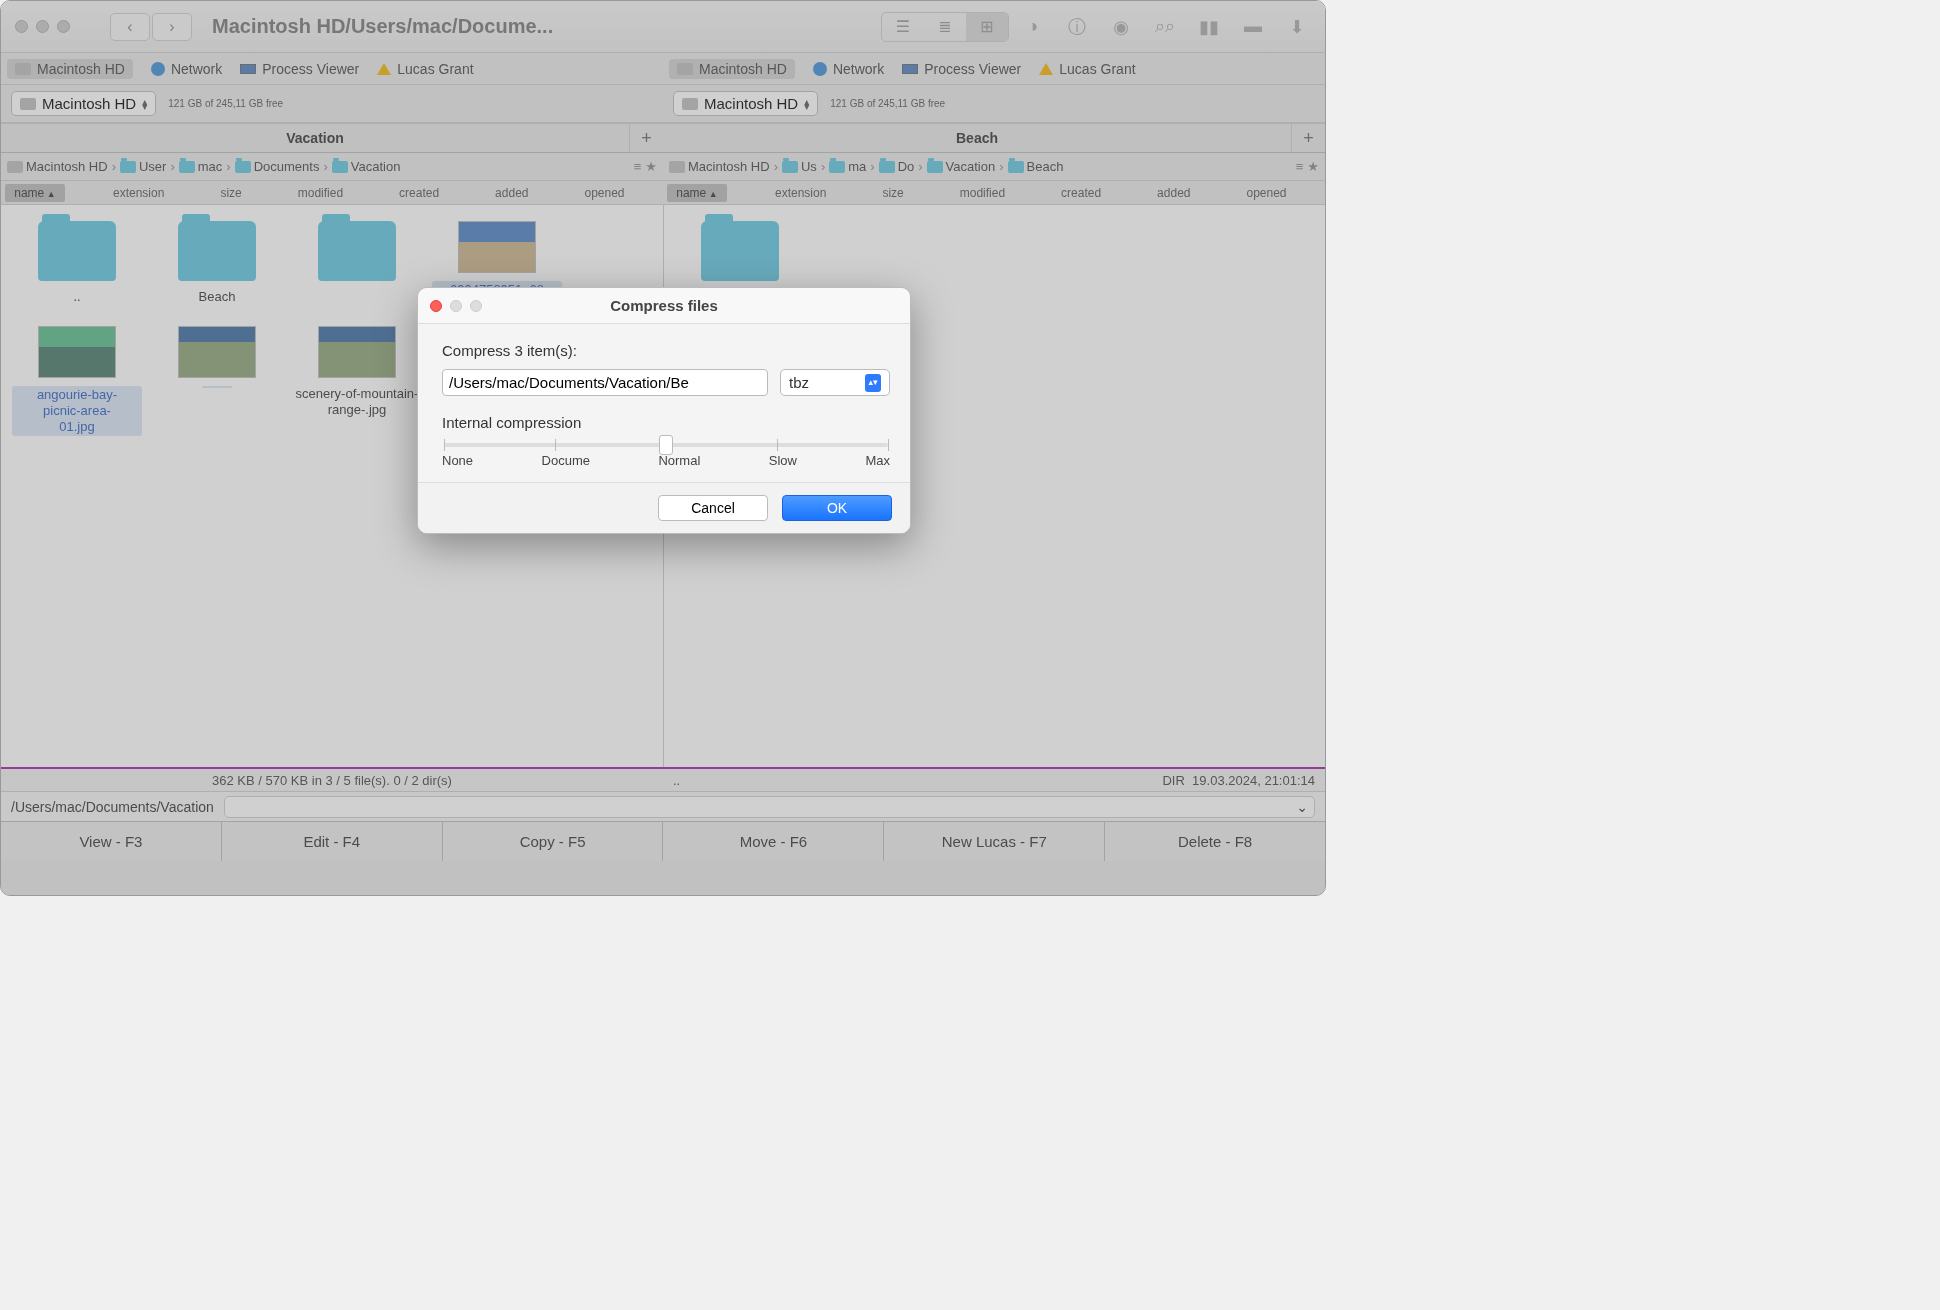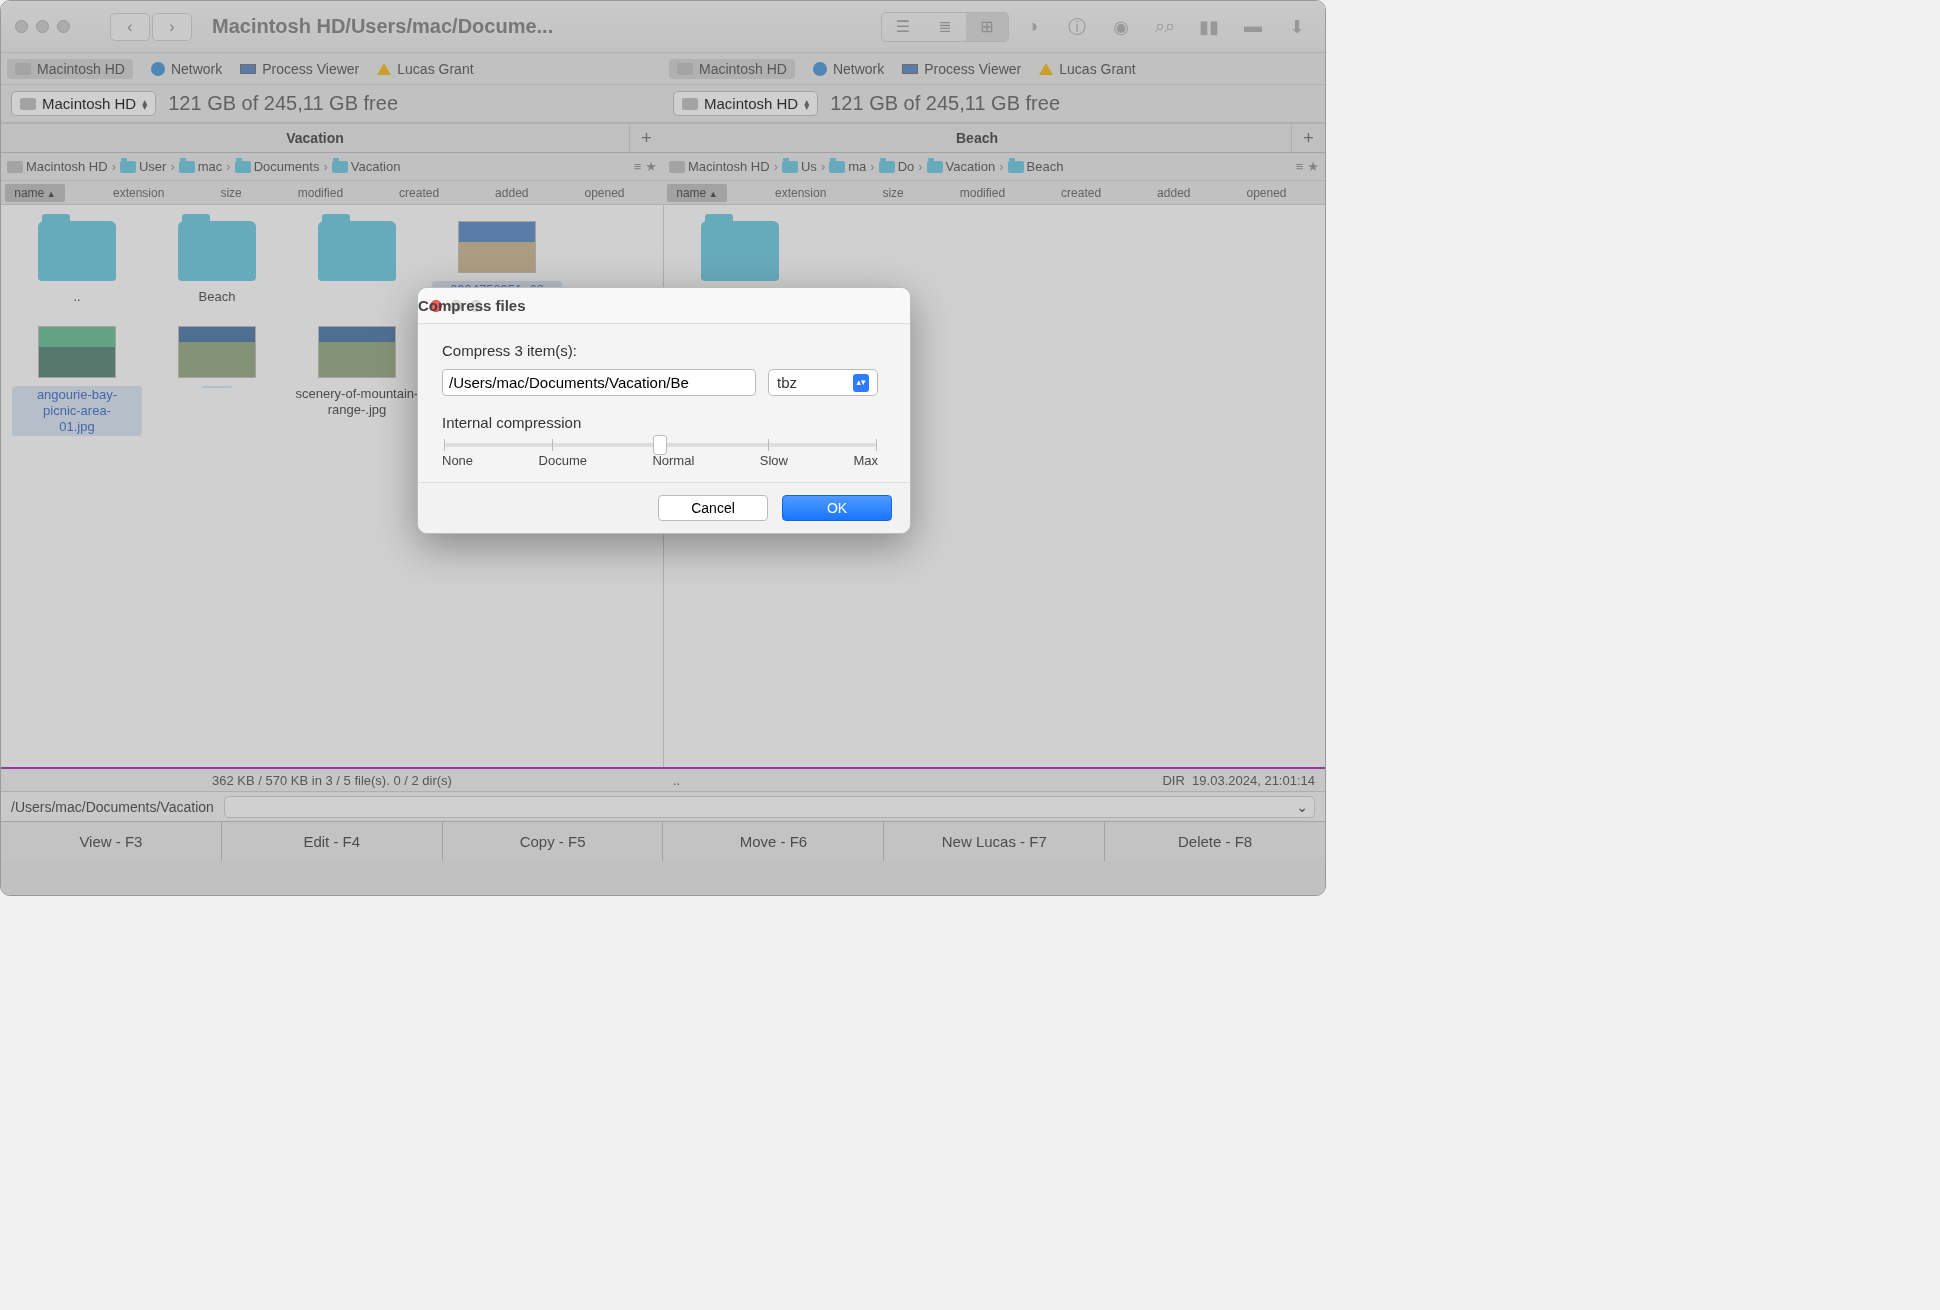--- a/index.html
+++ b/index.html
@@ -23,21 +23,21 @@
 .loctabs { height:32px; display:flex; border-bottom:1px solid #ccc; }
 .locpane { width:50%; display:flex; align-items:center; padding:0 6px; gap:18px; }
 .loctab { display:flex; align-items:center; gap:6px; font-size:14px; color:#444; }
 .loctab.active { background:#d0d0d0; border-radius:4px; padding:2px 8px; }
 
 
 .driverow { height:38px; display:flex; border-bottom:1px solid #ccc; }
 .drivepane { width:50%; display:flex; align-items:center; padding:0 10px; gap:12px; }
 .dropdown { display:flex; align-items:center; gap:6px; background:#fff; border:1px solid #bbb; border-radius:5px; padding:3px 8px; font-size:15px; }
 .caret { font-size:10px; color:#555; line-height:0.5; }
-.freespace { font-size:20px; color:#555; }
+.freespace { font-size:10px; color:#555; }
 
 
 .tabhdr { height:30px; display:flex; }
 .tabhpane { width:50%; display:flex; align-items:stretch; border-bottom:1px solid #bbb; }
 .tabname { flex:1; background:#e6e6e6; border-top:1px solid #ccc; display:flex; align-items:center; justify-content:center; font-size:14px; font-weight:600; color:#333; }
 .tabplus { width:34px; background:#e6e6e6; border-left:1px solid #ccc; border-top:1px solid #ccc; display:flex; align-items:center; justify-content:center; color:#666; font-size:18px;}
 
 
 .bcrow { height:28px; display:flex; }
 .bcpane { width:50%; display:flex; align-items:center; padding:0 6px; font-size:13px; color:#444; border-bottom:1px solid #ccc; gap:4px; overflow:hidden; }
@@ -83,22 +83,22 @@
 
 .dim { position:absolute; inset:0; background:rgba(120,120,120,0.35); pointer-events:none; }
 
 
 .dialog { position:absolute; left:416px; top:286px; width:494px; background:#f4f4f4; border-radius:10px; box-shadow:0 12px 40px rgba(0,0,0,0.35); border:1px solid #bbb; overflow:hidden; z-index:10; }
 .dlg-titlebar { height:36px; display:flex; align-items:center; border-bottom:1px solid #ddd; background:#f8f8f8; position:relative; }
 .dlg-traffic { display:flex; gap:8px; margin-left:12px; }
 .dlg-traffic .d { width:12px; height:12px; border-radius:50%; }
 .dlg-traffic .d.r { background:#ff5f57; border:1px solid #e0443e; }
 .dlg-traffic .d.g { background:#ddd; border:1px solid #ccc; }
-.dlg-title { position:absolute; left:0; right:0; font-size:15px; font-weight:600; color:#444; pointer-events:none; }
-.dlg-body { padding:18px 32px 10px 24px; font-size:15px; color:#333; }
+.dlg-title { position:absolute; left:0; right:0; text-align:center; font-size:15px; font-weight:600; color:#444; pointer-events:none; }
+.dlg-body { padding:18px 20px 10px 24px; font-size:15px; color:#333; }
 .dlg-row { display:flex; gap:12px; margin:10px 0 18px 0; }
 .dlg-input { flex:1; border:1px solid #bbb; border-radius:4px; padding:4px 6px; font-size:15px; background:#fff; }
 .dlg-select { width:110px; border:1px solid #bbb; border-radius:5px; padding:3px 8px; font-size:15px; background:#fff; display:flex; align-items:center; justify-content:space-between; }
 .dlg-select .sarrow { width:16px; height:18px; background:#2f7bff; border-radius:3px; color:#fff; font-size:9px; display:flex; flex-direction:column; align-items:center; justify-content:center; line-height:0.7; }
 .slider-wrap { margin:8px 0 4px 0; }
 .slider-track { height:4px; background:#ddd; border-radius:2px; position:relative; margin:12px 2px 6px 2px; }
 .slider-tick { position:absolute; top:-4px; width:1px; height:12px; background:#bbb; }
 .slider-thumb { position:absolute; top:-8px; width:14px; height:20px; background:#fff; border:1px solid #bbb; border-radius:3px; }
 .slider-labels { display:flex; justify-content:space-between; font-size:13px; color:#444; margin-top:6px; }
 .dlg-footer { border-top:1px solid #ddd; padding:12px 18px; display:flex; justify-content:flex-end; gap:14px; background:#f2f2f2; }

